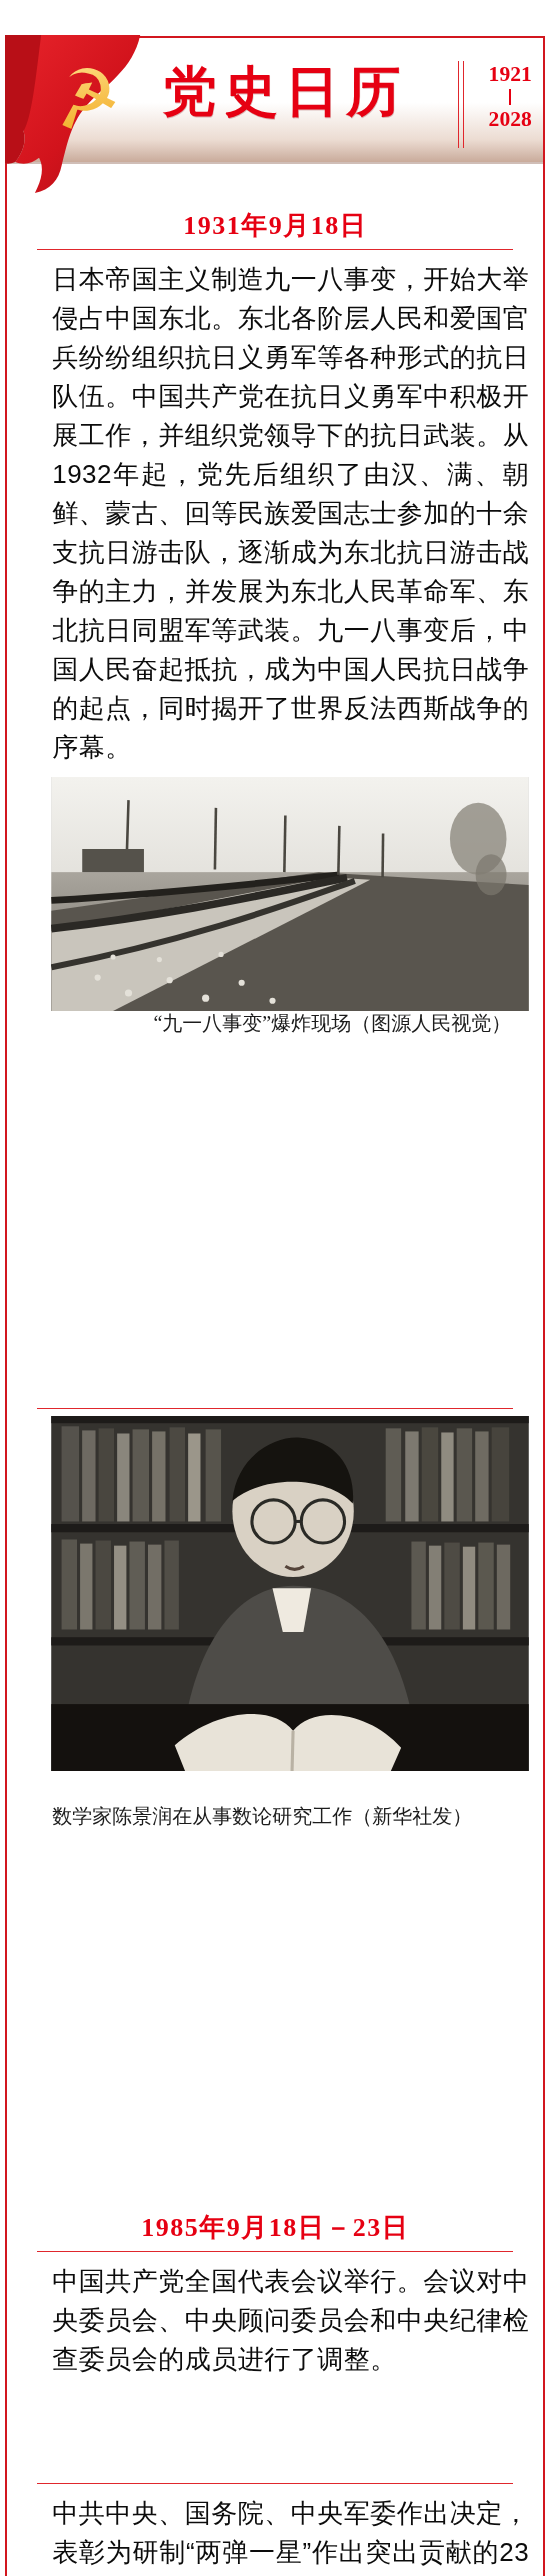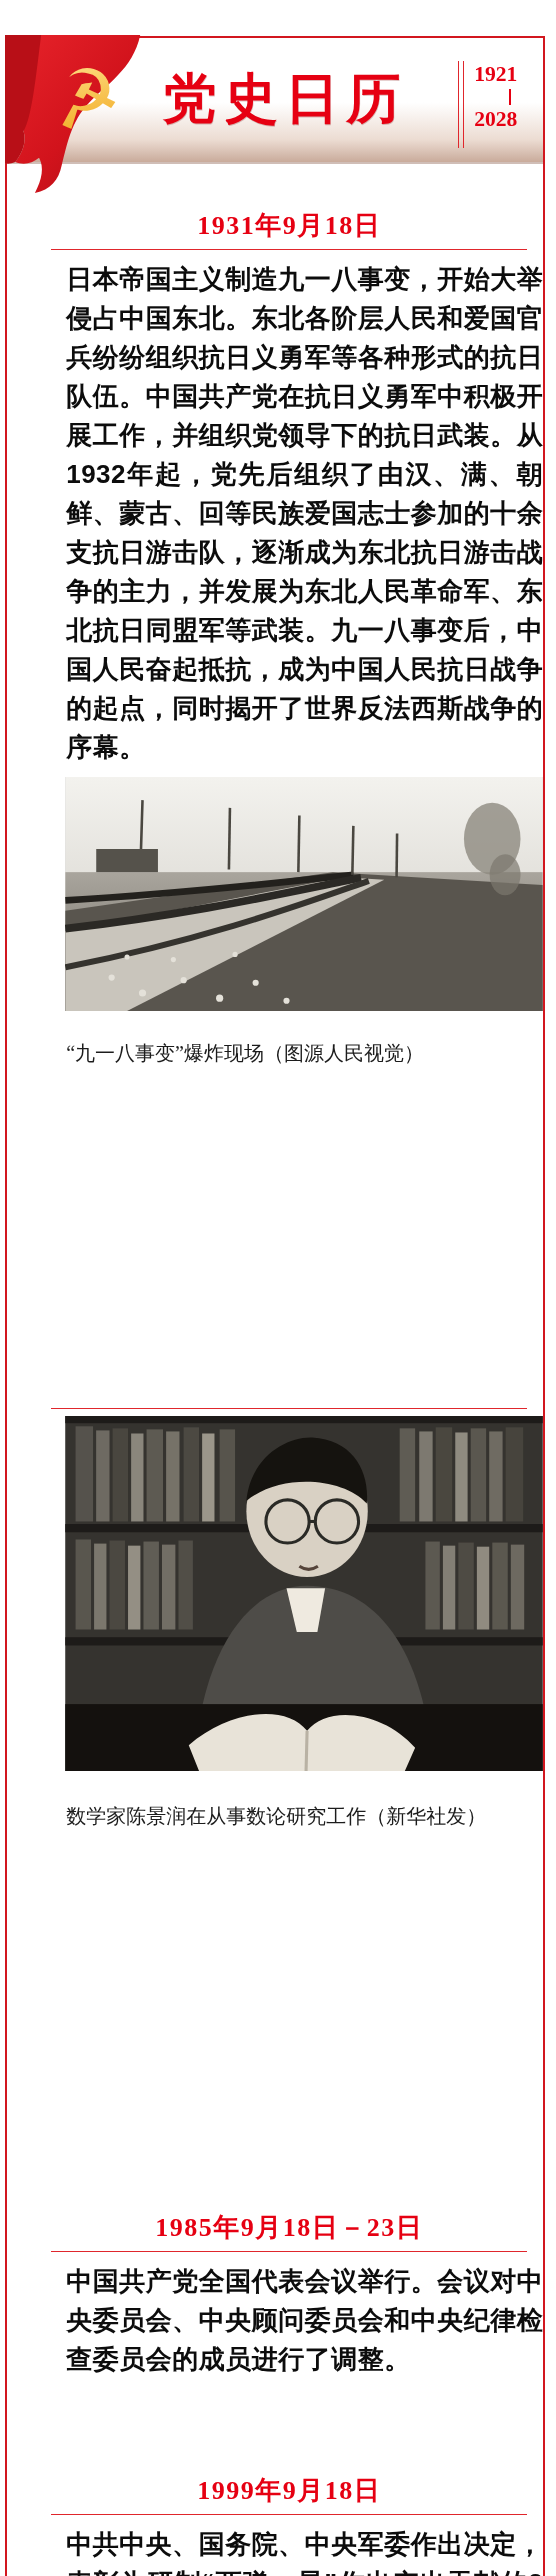--- a/index.html
+++ b/index.html
@@ -5,44 +5,44 @@
   html,body{margin:0;padding:0;background:#ffffff;}
   #page{position:relative;width:556px;height:3431px;background:#fff;overflow:hidden;
         font-family:"Liberation Sans",sans-serif;}
   
   #frame{position:absolute;left:5.2px;top:36px;width:540px;height:3215px;box-sizing:border-box;
          border:2.6px solid #d2171f;border-bottom-width:7.2px;background:#fff;}
   
   #header{position:absolute;left:0;top:0;right:0;height:124px;
           background:linear-gradient(180deg,#ffffff 0%,#ffffff 52%,#ecdcd2 82%,#c9ab9b 100%);
           border-bottom:2.1px solid rgba(150,110,95,.45);}
-  #main-title{position:absolute;left:50%;top:34px;transform:translateX(-46%);
+  #main-title{position:absolute;left:50%;top:27px;transform:translateX(-46%);
           font-family:"Liberation Serif",serif;font-weight:700;font-size:54px;line-height:54px;
           color:#e60012;letter-spacing:7.2px;white-space:nowrap;text-shadow:0.5px 1px 0 rgba(120,0,0,.25);}
   #year-rule{position:absolute;left:451px;top:23px;width:4.1px;height:87px;
           border-left:1.5px solid #e0262c;border-right:1.5px solid #e0262c;}
-  #year-col{position:absolute;left:467px;top:25px;width:72px;
+  #year-col{position:absolute;left:467px;top:25px;width:72px;text-align:center;
           font-family:"Liberation Serif",serif;font-weight:700;color:#e60012;}
   #year-col .yr{font-size:21.6px;line-height:23px;display:block;}
   #year-col .yr-sep{display:block;width:1.5px;height:15.5px;background:#e60012;margin:3.1px auto;}
   
   #flag{position:absolute;left:-2.6px;top:-2.6px;width:160px;height:160px;pointer-events:none;}
   
-  .section{position:absolute;left:0;width:100%;padding-left:14px;}
+  .section{position:absolute;left:0;width:100%;}
   .sec-date{font-family:"Liberation Serif",serif;font-weight:700;font-size:26px;line-height:31px;
             color:#e60012;text-align:center;letter-spacing:1.5px;}
   .sec-divider{height:0;border-top:1px solid #e0262c;margin:8.2px 30px 0 30px;}
   .sec-para{margin:9.8px 32px 0 45px;width:477px;font-size:26px;line-height:39px;
-            font-weight:700;color:#0c0c0c;text-align:justify;letter-spacing:0.5px;
+            font-weight:400;color:#0c0c0c;text-align:justify;letter-spacing:0.5px;
             word-break:break-all;}
   .photo{display:block;margin-left:44px;width:478px;background:#ddd;}
   .photo-caption{margin:0 32px 0 45px;font-family:"Liberation Serif",serif;font-size:20px;
             line-height:25px;color:#1c1c1c;}
   .m-photo1{margin-top:10.3px;}
-  .m-cap1{margin-top:30px;}
+  .m-cap1{text-align:right;}
   .m-photo2{margin-top:6.7px;}
   .m-cap2{margin-top:33px;}
 </style>
 </head>
 <body>
 
 <div id="page">
 
   <div id="frame">
 
@@ -176,21 +176,20 @@
       <div class="photo-caption m-cap2">数学家陈景润在从事数论研究工作（新华社发）</div>
     </div>
 
     <div class="section" style="top:2174px">
       <div class="sec-date">1985年9月18日－23日</div>
       <div class="sec-divider"></div>
       <div class="sec-para">中国共产党全国代表会议举行。会议对中央委员会、中央顾问委员会和中央纪律检查委员会的成员进行了调整。</div>
     </div>
 
     <div class="section" style="top:2437px">
-      <div class="sec-date">1999年9月18日</div>
       <div class="sec-divider"></div>
       <div class="sec-para">中共中央、国务院、中央军委作出决定，表彰为研制“两弹一星”作出突出贡献的23位科技专家，并授予“两弹一星功勋奖章”。同日，表彰为研制“两弹一星”作出突出贡献的科技专家大会召开。会议概括阐述了热爱祖国、无私奉献，自力更生、艰苦奋斗，大力协同、勇于登攀的“两弹一星”精神。</div>
 
     </div>
 
   </div>
 
 </div>
 
 

